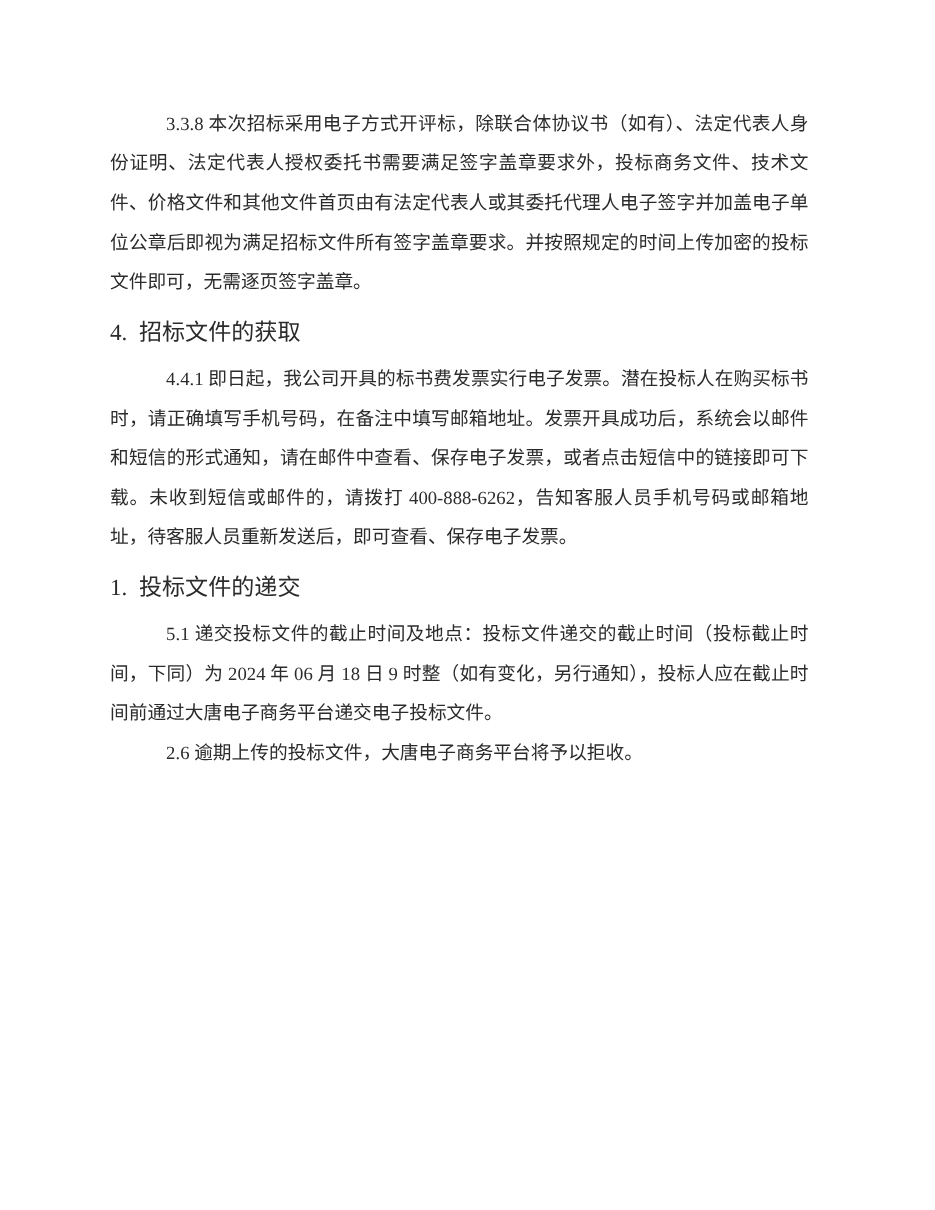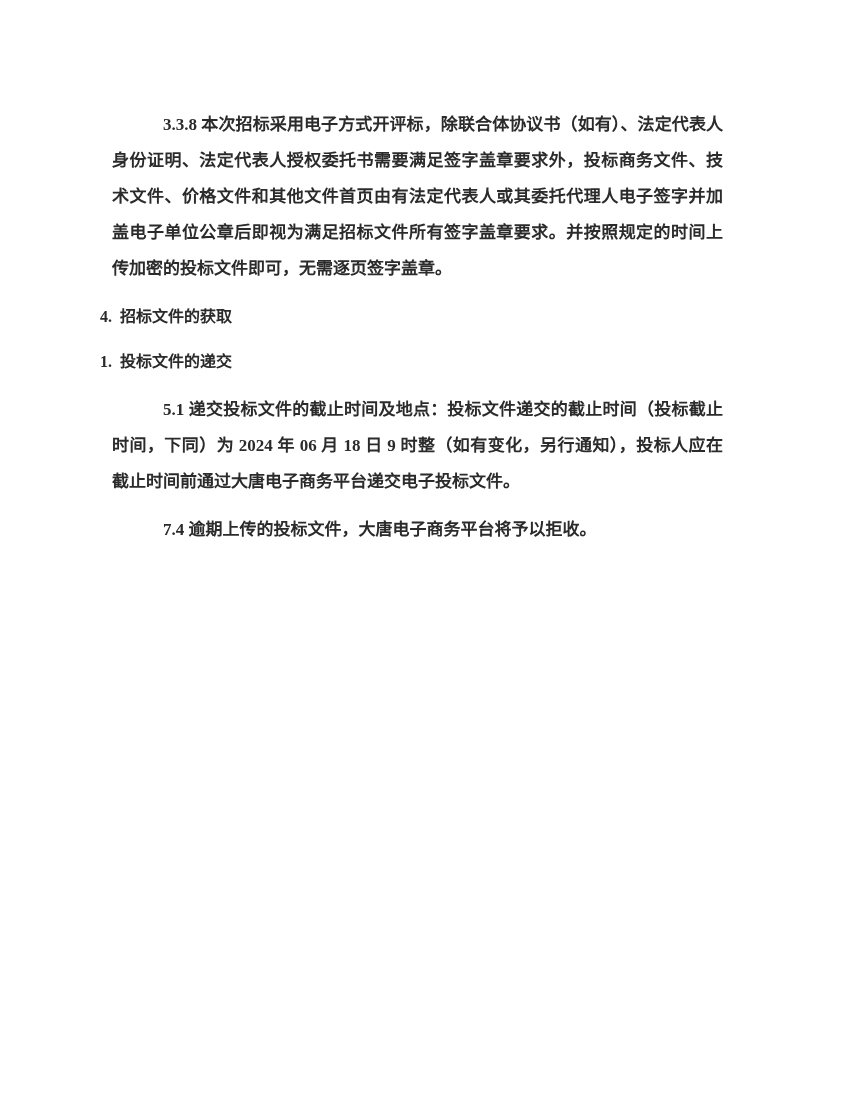--- a/index.html
+++ b/index.html
@@ -15,37 +15,37 @@
     box-sizing: border-box;
     background: #ffffff;
     color: #2b2b2b;
     font-family: "Liberation Serif", "DejaVu Serif", serif;
     font-size: 17px;
     line-height: 36px;
     padding: 95px 115px 0 100px;
     overflow: hidden;
   }
   .para {
-    margin: 12px;
+    margin: 0;
     text-align: justify;
     text-indent: 3em;
     word-break: break-word;
-    font-weight: bold;
   }
   .heading {
     margin: 9px 0 7px 0;
-    font-size: 16px;
-    font-weight: bold;
+    font-size: 21px;
+    font-weight: normal;
     line-height: 36px;
     white-space: pre-wrap;
     text-indent: 0;
   }
 </style>
 </head>
 <body>
 
 <div class="page">
   <p class="para">3.3.8 本次招标采用电子方式开评标，除联合体协议书（如有）、法定代表人身份证明、法定代表人授权委托书需要满足签字盖章要求外，投标商务文件、技术文件、价格文件和其他文件首页由有法定代表人或其委托代理人电子签字并加盖电子单位公章后即视为满足招标文件所有签字盖章要求。并按照规定的时间上传加密的投标文件即可，无需逐页签字盖章。</p>
   <h2 class="heading">4.  招标文件的获取</h2>
+  <p class="para">4.4.1 即日起，我公司开具的标书费发票实行电子发票。潜在投标人在购买标书时，请正确填写手机号码，在备注中填写邮箱地址。发票开具成功后，系统会以邮件和短信的形式通知，请在邮件中查看、保存电子发票，或者点击短信中的链接即可下载。未收到短信或邮件的，请拨打 400-888-6262，告知客服人员手机号码或邮箱地址，待客服人员重新发送后，即可查看、保存电子发票。</p>
   <h2 class="heading">1.  投标文件的递交</h2>
   <p class="para">5.1 递交投标文件的截止时间及地点：投标文件递交的截止时间（投标截止时间，下同）为 2024 年 06 月 18 日 9 时整（如有变化，另行通知），投标人应在截止时间前通过大唐电子商务平台递交电子投标文件。</p>
-  <p class="para">7.4 逾期上传的投标文件，大唐电子商务平台将予以拒收。</p>
+  <p class="para">2.6 逾期上传的投标文件，大唐电子商务平台将予以拒收。</p>
 </div>
 
 </body></html>

